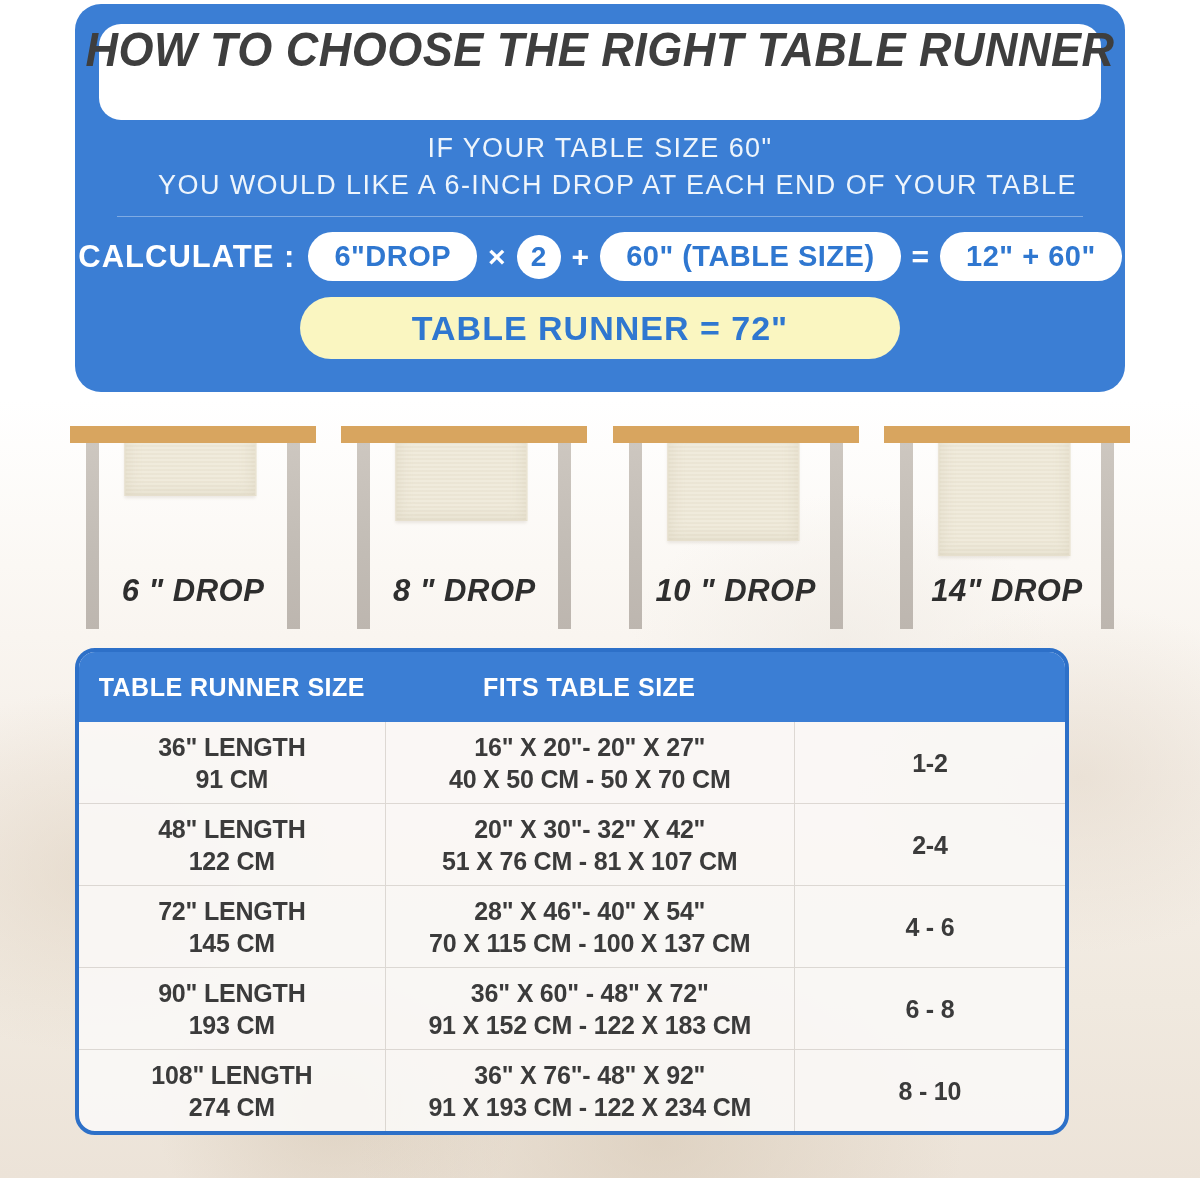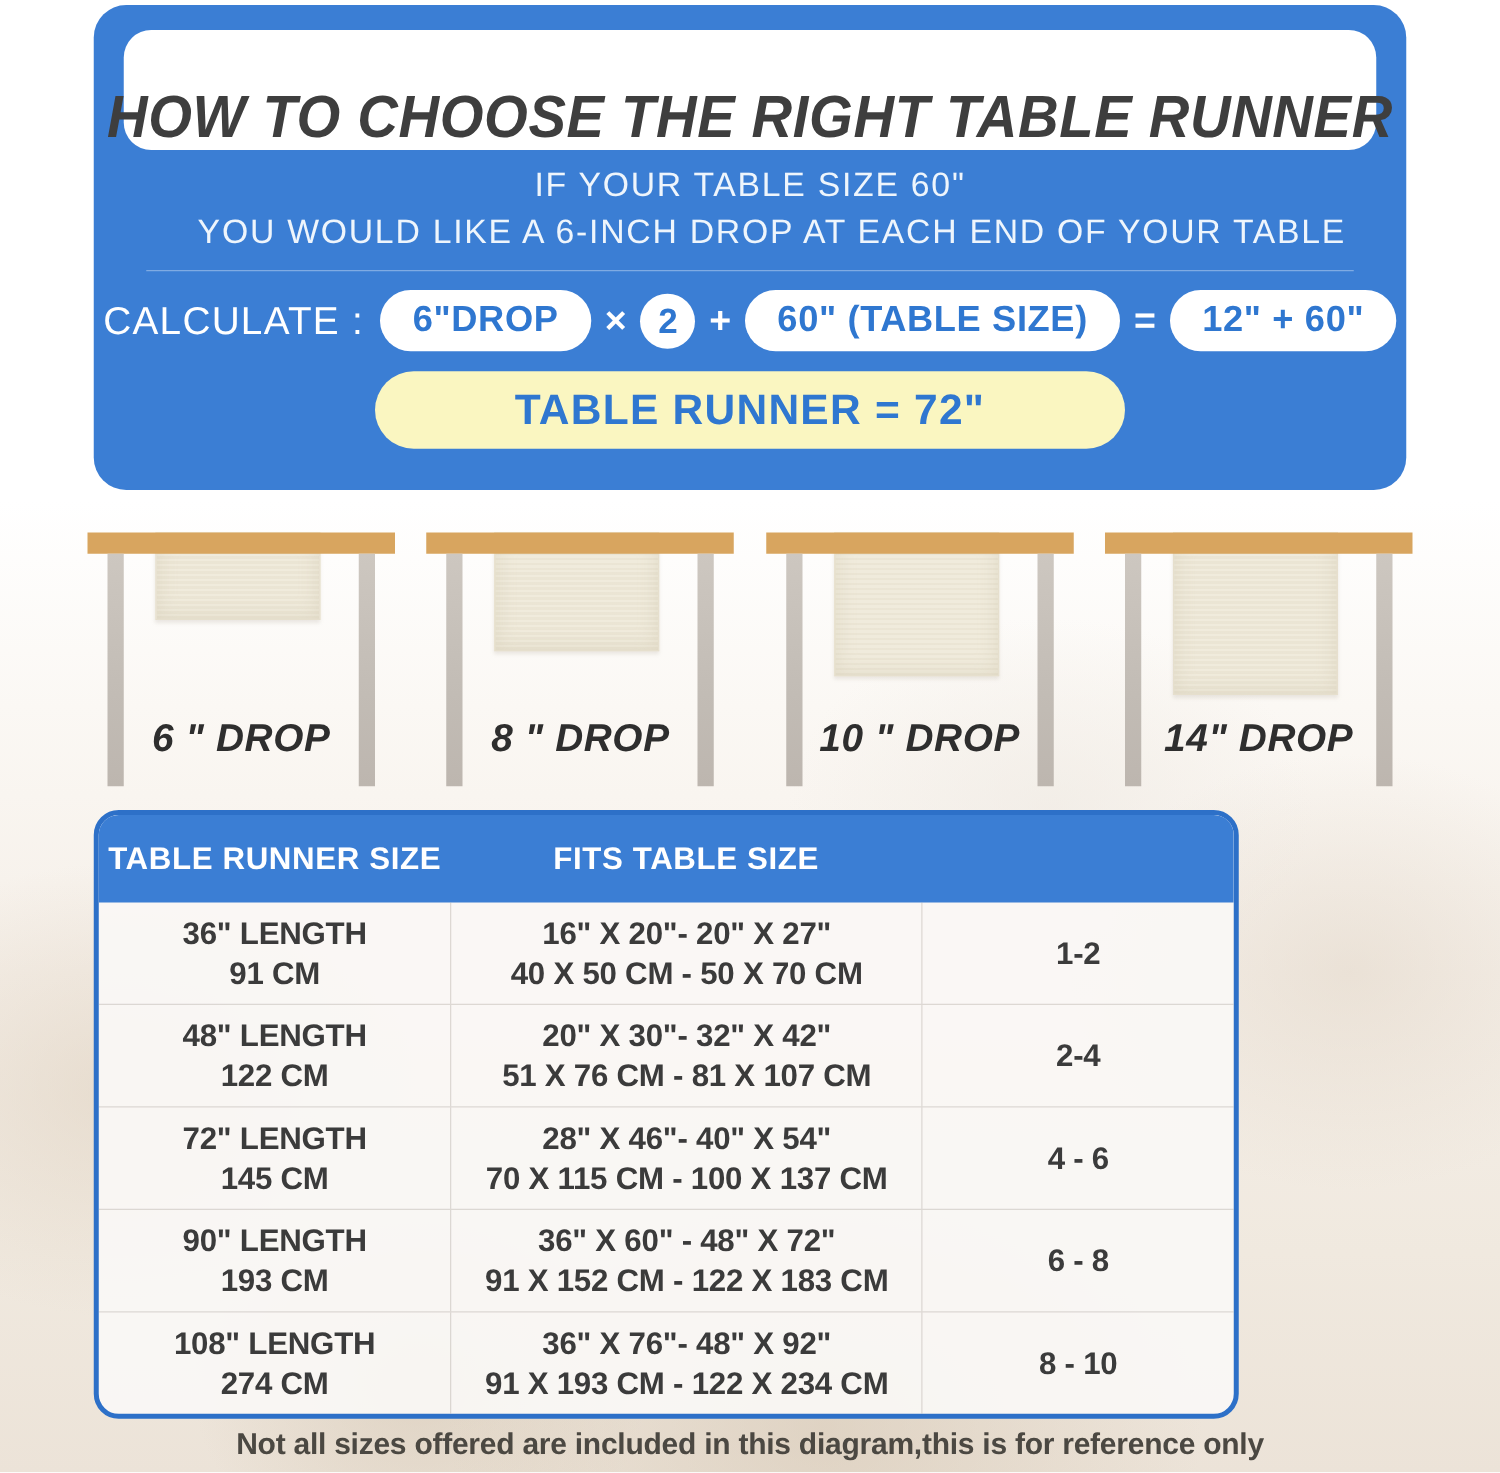--- a/index.html
+++ b/index.html
@@ -31,21 +31,21 @@
     position: absolute; left: 75px; top: 4px;
     width: 1050px; height: 388px;
     background: #3b7ed4;
     border-radius: 26px;
   }
   .title-box {
     margin: 20px 24px 0;
     height: 96px;
     background: #ffffff;
     border-radius: 22px;
-    display: flex; align-items: flex-end; justify-content: center;
+    display: flex; align-items: flex-start; justify-content: center;
   }
   .title-box h1 {
     font-size: 45px; font-weight: bold; font-style: italic;
     color: #3e3e3e; letter-spacing: 0.5px; white-space: nowrap;
     transform: scaleY(1.06);
   }
   .subline {
     margin-top: 13px;
     text-align: center;
     color: #eef5fc;
@@ -58,21 +58,21 @@
   .banner-divider {
     width: 92%; margin: 15px auto 0;
     border-top: 1px solid rgba(255,255,255,0.35);
   }
   .calc-row {
     margin-top: 15px;
     display: flex; align-items: center; justify-content: center;
     gap: 11px;
   }
   .calc-label {
-    color: #ffffff; font-weight: normal; font-size: 31px;
+    color: #ffffff; font-weight: bold; font-size: 31px;
     letter-spacing: 1px; margin-right: 2px; white-space: nowrap;
   }
   .pill {
     background: #ffffff; color: #2f77d0;
     font-weight: bold; font-size: 29px;
     padding: 8px 26px; border-radius: 40px;
     letter-spacing: 0.5px; white-space: nowrap;
   }
   .op { color: #ffffff; font-weight: bold; font-size: 30px; }
   .circle-num {
@@ -125,21 +125,21 @@
   .fig-label {
     position: absolute; top: 147px; left: 0; width: 100%;
     text-align: center;
     font-size: 31px; font-weight: bold; font-style: italic;
     color: #2e2e2e; letter-spacing: 0.5px; white-space: nowrap;
   }
 
   
   .size-table {
     position: absolute; left: 75px; top: 648px;
-    width: 916px; height: 487px;
+    width: 994px; height: 487px;
     border: 4px solid #2d70c8;
     border-radius: 20px;
     overflow: hidden;
     background: rgba(250,248,245,0.93);
     display: flex; flex-direction: column;
   }
   .t-header {
     height: 70px; flex: none;
     background: #3b7ed4;
     display: grid; grid-template-columns: 31% 41.5% 27.5%;
@@ -305,14 +305,13 @@
           <span class="ln">91 X 193 CM - 122 X 234 CM</span>
         </div>
         <div class="cell last">
           <span class="ln">8 - 10</span>
         </div>
       </div>
 
     </div>
   </div>
 
-  <div class="footnote">Not all sizes offered are included in this diagram,this is for reference only</div>
 </div>
 
 </body></html>

